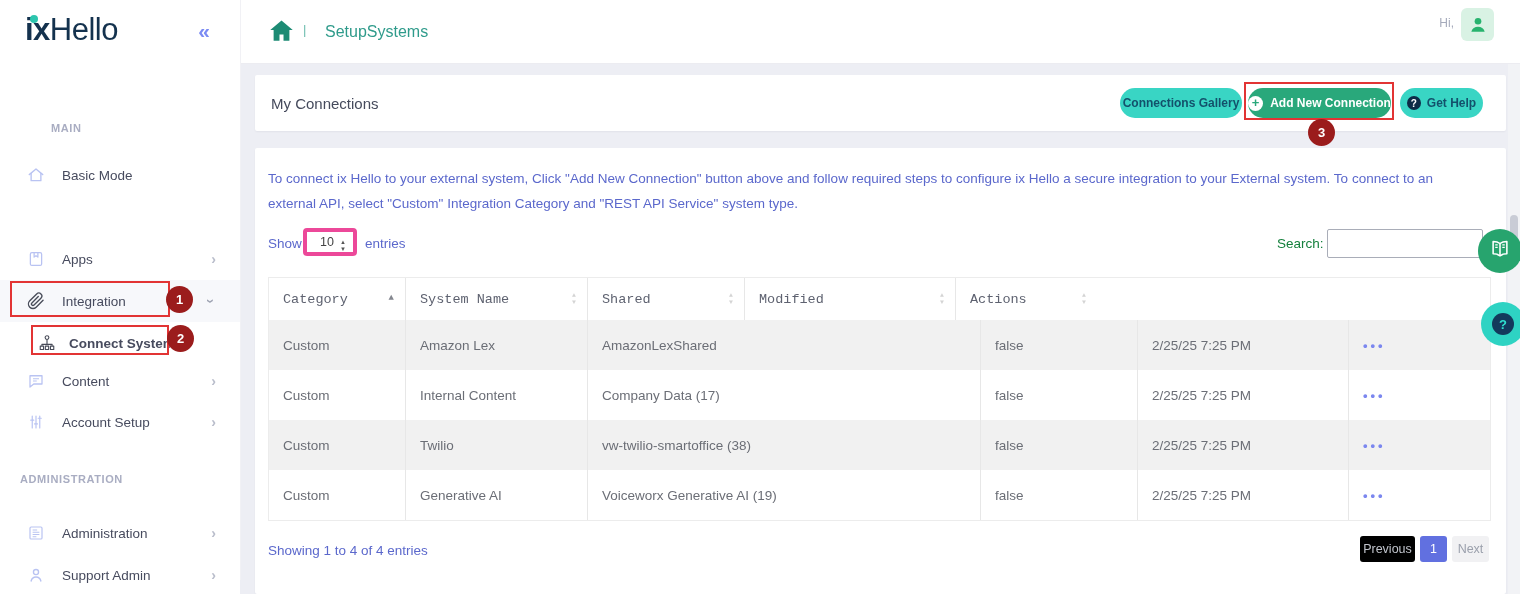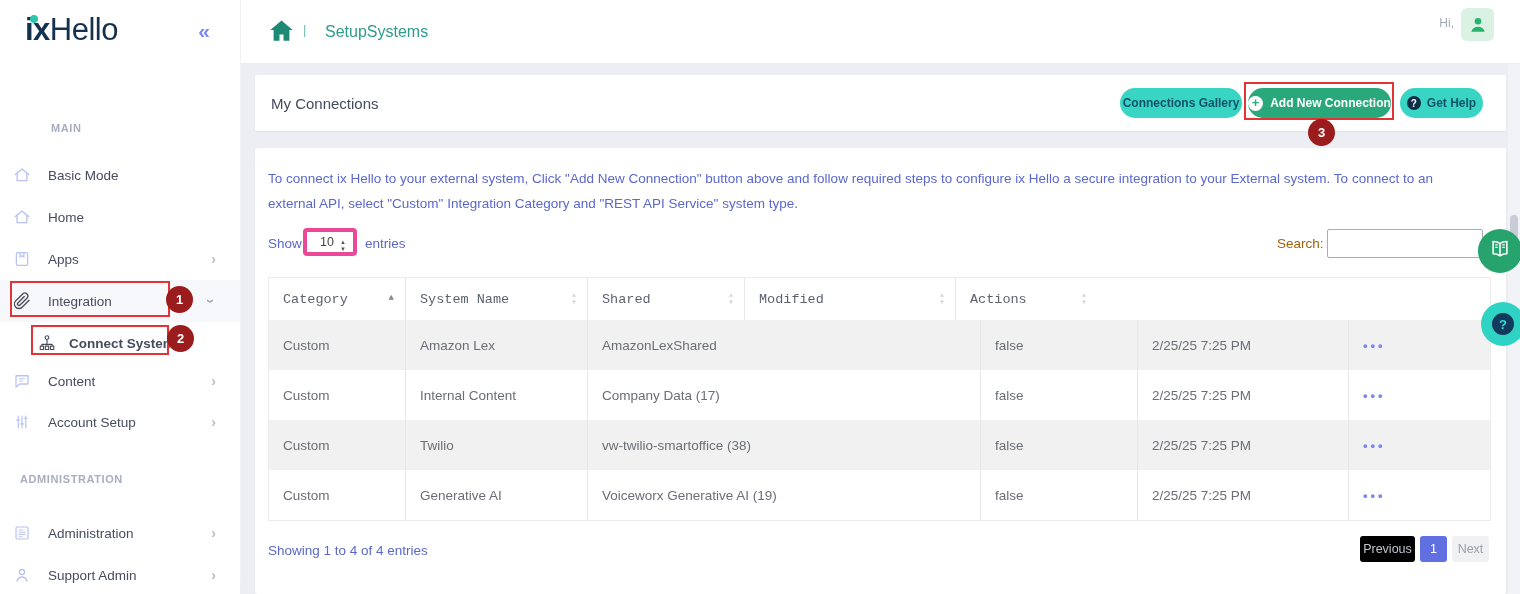--- a/index.html
+++ b/index.html
@@ -9,21 +9,21 @@
   
   .sidebar { position:absolute; left:0; top:0; width:240px; height:580px; background:#fff; z-index:6; box-shadow:1px 0 0 #f1f1f5; }
   .logo { position:absolute; left:25px; top:12px; font-size:31px; color:#14324e; letter-spacing:-0.5px; cursor:pointer; }
   .logo-ix { font-weight:700; position:relative; }
   .logo-dot { position:absolute; left:5px; top:3px; width:8px; height:8px; border-radius:50%; background:#2cc5ae; }
   .logo-rest { font-weight:400; }
   .collapse { position:absolute; right:30px; top:19px; color:#7b8bf3; font-size:21px; font-weight:700; cursor:pointer; }
   .section-label { position:absolute; left:20px; color:#a9adc2; font-size:11px; font-weight:700; letter-spacing:.6px; }
   .sec-main { top:122px;margin-left:31px; }
   .sec-admin { top:473px; }
-  .nav-item { position:absolute; left:0; width:240px; height:42px; display:flex; align-items:center; gap:17px; padding-left:13px; font-size:13.5px; color:#474b5e; cursor:pointer; }
+  .nav-item { position:absolute; left:0; width:240px; height:42px; display:flex; align-items:center; gap:17px; padding-left:27px; font-size:13.5px; color:#474b5e; cursor:pointer; }
   .ni-basic { top:154px; } .ni-home { top:196px; } .ni-apps { top:238px; }
   .ni-integration { top:280px; background:#f7f8fb; }
   .ni-connect { top:322px; padding-left:38px; gap:13px; font-weight:700; }
   .ni-content { top:360px; } .ni-account { top:401px; }
   .ni-admin { top:512px; } .ni-support { top:554px; }
   .nav-icon { width:18px; height:18px; color:#b9c3f2; display:flex; align-items:center; justify-content:center; }
   .nav-icon svg { width:18px; height:18px; }
   .nav-icon.dark { color:#484c59; }
   .nav-chevron { position:absolute; right:24px; color:#b9bdcb; font-size:14px; font-weight:700; }
   .nav-chevron.down { transform:rotate(90deg); right:26px; color:#9ea3b2; }
@@ -46,21 +46,21 @@
   .btn-help { left:1145px; width:83px; background:#39d5c4; color:#13516b; gap:6px; }
   .plus-ic { width:15px; height:15px; border-radius:50%; background:#fff; color:#29a87b; font-size:13px; font-weight:700; display:flex; align-items:center; justify-content:center; line-height:1; padding-bottom:1px; }
   .q-ic { width:14px; height:14px; border-radius:50%; background:#0d2b47; color:#fff; font-size:10px; font-weight:700; display:flex; align-items:center; justify-content:center; }
 
   .content-card { position:absolute; left:15px; top:84px; width:1251px; height:446px; background:#fff; border-radius:2px; box-shadow:0 1px 2px rgba(20,20,40,.05); }
   .desc { position:absolute; left:13px; top:18px; width:1196px; color:#5b68cc; font-size:13.5px; line-height:25px; }
   .show-label { position:absolute; left:13px; top:88px; color:#5b68cc; font-size:13.5px; }
   .page-size { position:absolute; left:48px; top:80px; width:54px; height:28px; border:4px solid #ec4899; border-radius:4px; display:flex; align-items:center; padding-left:13px; font-size:12.5px; color:#444; cursor:pointer; }
   .spinner { position:absolute; right:7px; top:7px; display:flex; flex-direction:column; font-size:6px; color:#555; line-height:1.2; }
   .entries-label { position:absolute; left:110px; top:88px; color:#5b68cc; font-size:13.5px; }
-  .search-label { position:absolute; left:1022px; top:88px; color:#a16207; font-size:13.5px;text-align:center; }
+  .search-label { position:absolute; left:1022px; top:88px; color:#15803d; font-size:13.5px;text-align:center; }
   .search-input { position:absolute; left:1072px; top:81px; width:156px; height:29px; border:1px solid #a9adb8; border-radius:2px; padding:0 8px; font-size:13px; color:#444; font-family:"Liberation Sans", sans-serif; }
 
   
   .table { position:absolute; left:13px; top:129px; width:1223px; border:1px solid #ececec; }
   .t-row { display:flex; }
   .cell { position:relative; border-right:1px solid #e7e7e7; display:flex; align-items:center; padding-left:14px; }
   .cell:last-child { border-right:none; }
   .c1{width:137px;} .c2{width:182px;} .c3{width:393px;} .c4{width:157px;} .c5{width:211px;} .c6{width:141px;}
   .t-head { height:42px; background:#fff; color:#5e6270; font-size:13.5px;font-family:Liberation Mono, monospace; }
   .t-head .cell { cursor:pointer; }
@@ -113,29 +113,20 @@
     <div class="nav-item ni-basic">
       <span class="nav-icon">
           <svg viewBox="0 0 24 24" fill="none" stroke="currentColor" stroke-width="1.8" stroke-linecap="round" stroke-linejoin="round">
             <path d="M3 11.5L12 4l9 7.5"></path>
             <path d="M5.5 10v9.5h13V10"></path>
           </svg>
         </span>
       <span>Basic Mode</span>
     </div>
 
-    <div class="nav-item ni-home">
-      <span class="nav-icon">
-          <svg viewBox="0 0 24 24" fill="none" stroke="currentColor" stroke-width="1.8" stroke-linecap="round" stroke-linejoin="round">
-            <path d="M3 11.5L12 4l9 7.5"></path>
-            <path d="M5.5 10v9.5h13V10"></path>
-          </svg>
-        </span>
-      <span>Home</span>
-    </div>
 
     <div class="nav-item ni-apps">
       <span class="nav-icon">
           <svg viewBox="0 0 24 24" fill="none" stroke="currentColor" stroke-width="1.7" stroke-linejoin="round">
             <rect x="4.5" y="3.5" width="15" height="17" rx="2"></rect>
             <path d="M9.5 3.5v6l2.5-2 2.5 2v-6"></path>
           </svg>
         </span>
       <span>Apps</span>
       <span class="nav-chevron">›</span>

